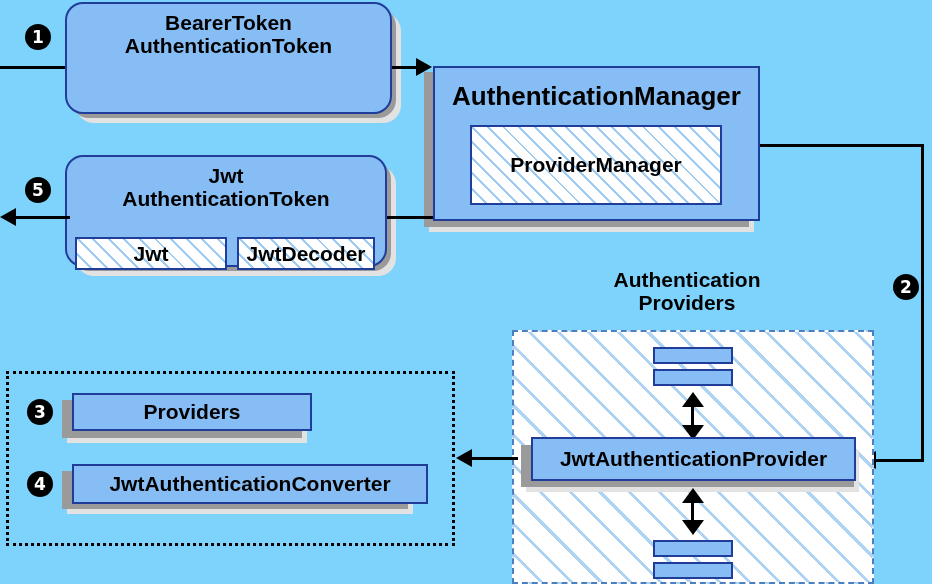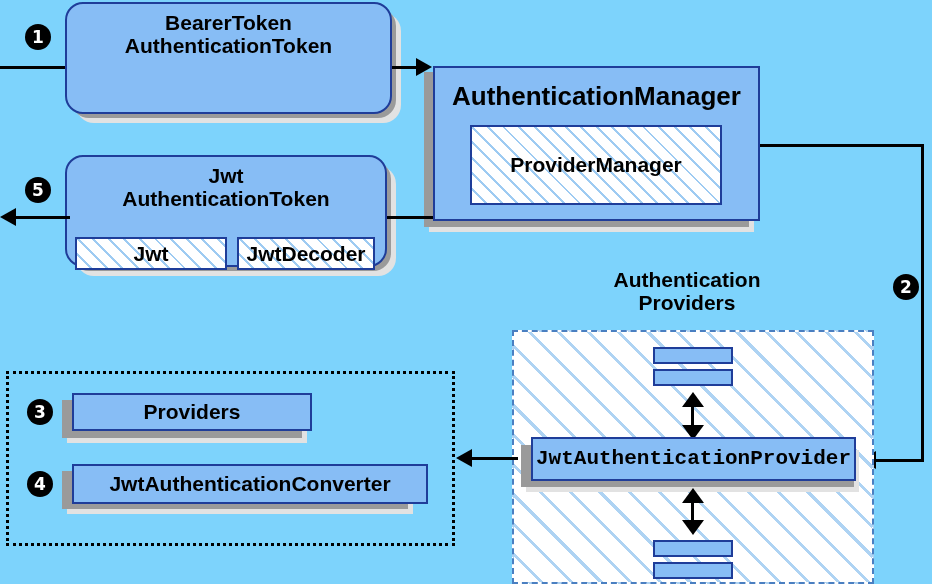--- a/index.html
+++ b/index.html
@@ -197,21 +197,21 @@
 
   <div class="abs bar" style="left:653px;top:347px;width:80px;height:17px;"></div>
   <div class="abs bar" style="left:653px;top:369px;width:80px;height:17px;"></div>
 
   <div class="abs arrow-up" style="left:682px;top:392px;"></div>
   <div class="abs vline" style="left:691px;top:400px;height:33px;"></div>
   <div class="abs arrow-down" style="left:682px;top:425px;"></div>
 
   <div class="abs shadow-light" style="left:526px;top:450px;width:333px;height:42px;"></div>
   <div class="abs shadow-dark" style="left:521px;top:445px;width:333px;height:42px;"></div>
-  <div class="abs blue" style="left:531px;top:437px;width:325px;height:44px;font-size:21px;font-family:Liberation Mono, monospace;">
+  <div class="abs blue" style="left:531px;top:437px;width:325px;height:44px;font-size:21px;">
     <span>JwtAuthenticationProvider</span>
   </div>
 
   <div class="abs arrow-up" style="left:682px;top:488px;"></div>
   <div class="abs vline" style="left:691px;top:496px;height:32px;"></div>
   <div class="abs arrow-down" style="left:682px;top:520px;"></div>
 
   <div class="abs bar" style="left:653px;top:540px;width:80px;height:17px;"></div>
   <div class="abs bar" style="left:653px;top:562px;width:80px;height:17px;"></div>
 

